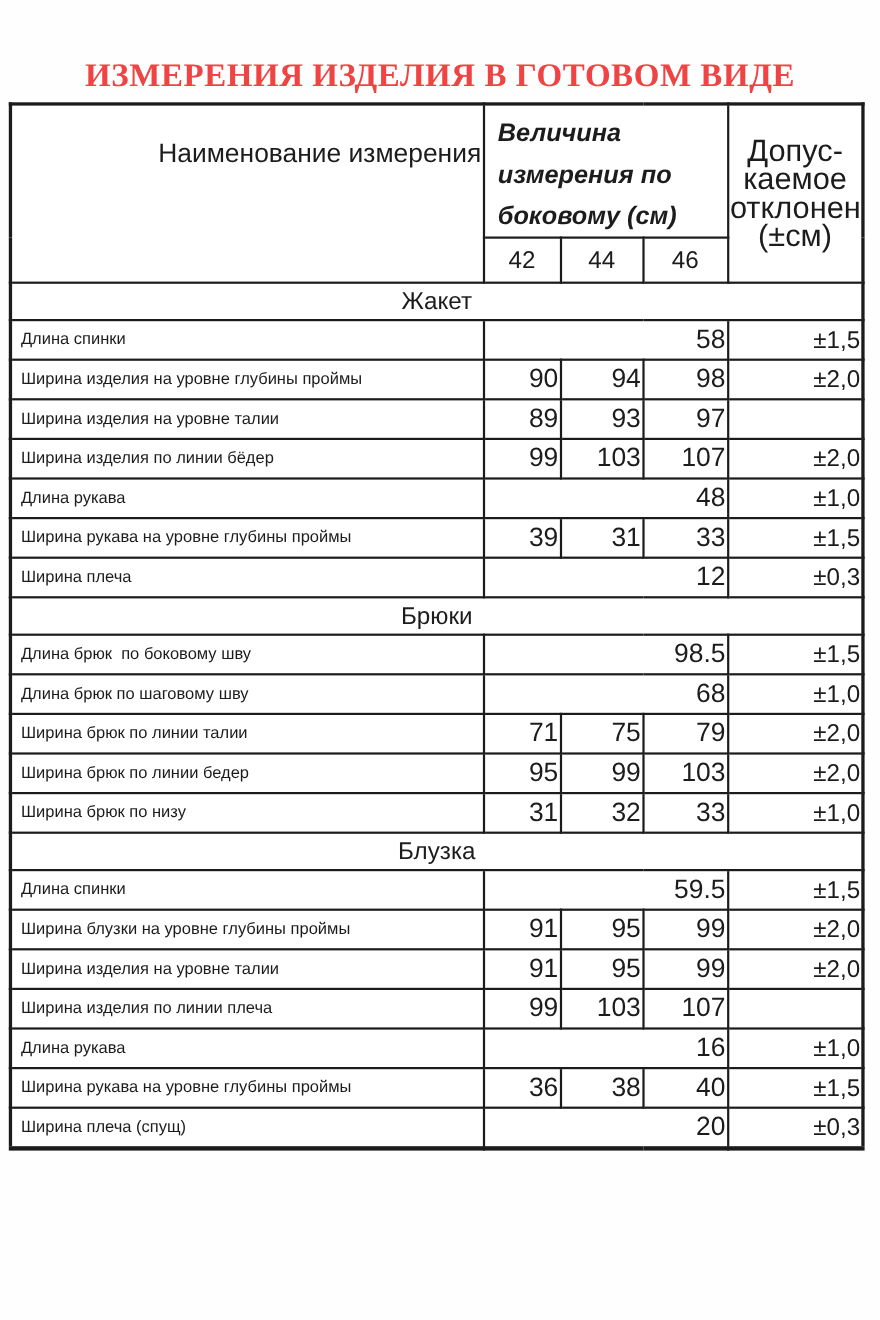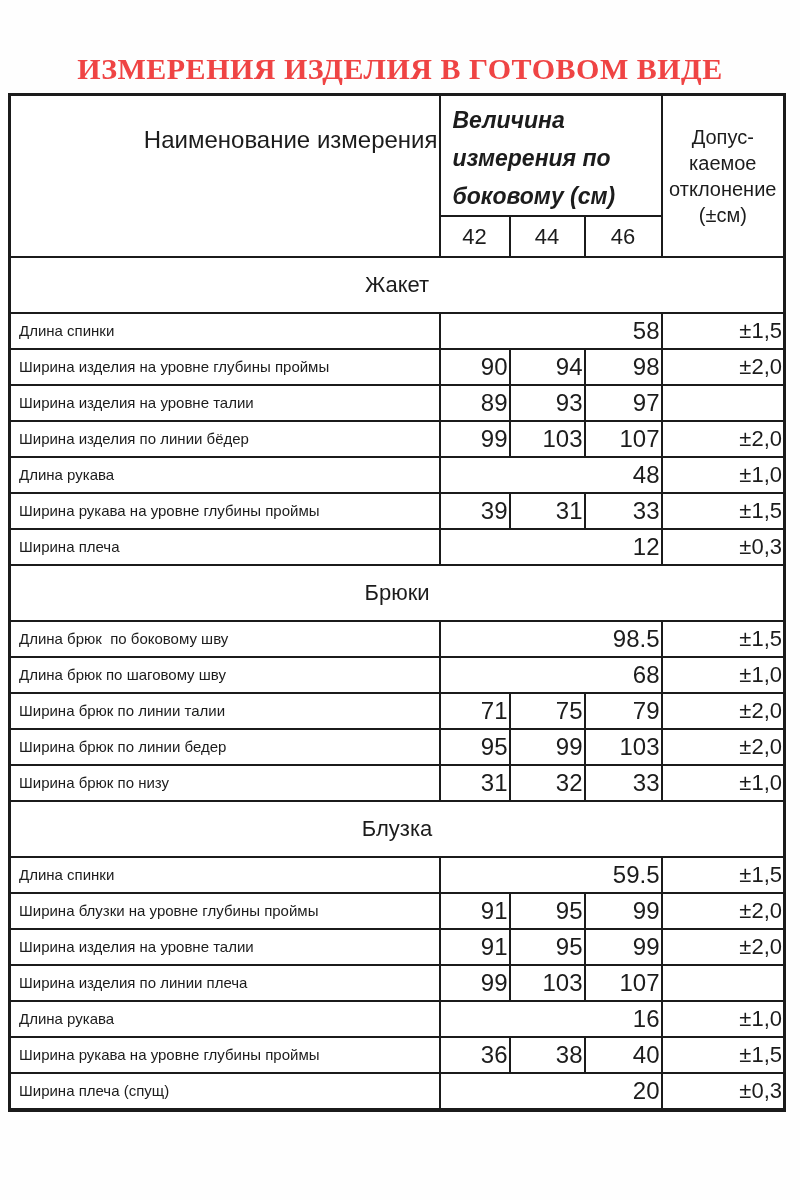--- a/index.html
+++ b/index.html
@@ -65,36 +65,36 @@
     font-size: 23px;
     line-height: 38px;
     text-align: left;
     vertical-align: top;
     padding: 5px 8px 0 12px;
   }
   td.h-dev {
     border-left-width: 3px;
     text-align: center;
     vertical-align: middle;
-    font-size: 20px;
+    font-size: 28px;
     line-height: 26px;
   }
   td.h-size {
     text-align: center;
     vertical-align: middle;
     font-size: 22px;
   }
 
   
   tbody tr { height: 33px; }
   td.section {
     text-align: center;
     vertical-align: middle;
     font-size: 22px;
-    padding: 14px 0;
+    padding: 3px 0;
   }
   td.label {
     border-right-width: 3px;
     font-size: 15px;
     line-height: 30px;
     vertical-align: top;
     padding: 2px 6px 2px 8px;
     white-space: pre-wrap;
     margin-top: 48px;
   }

